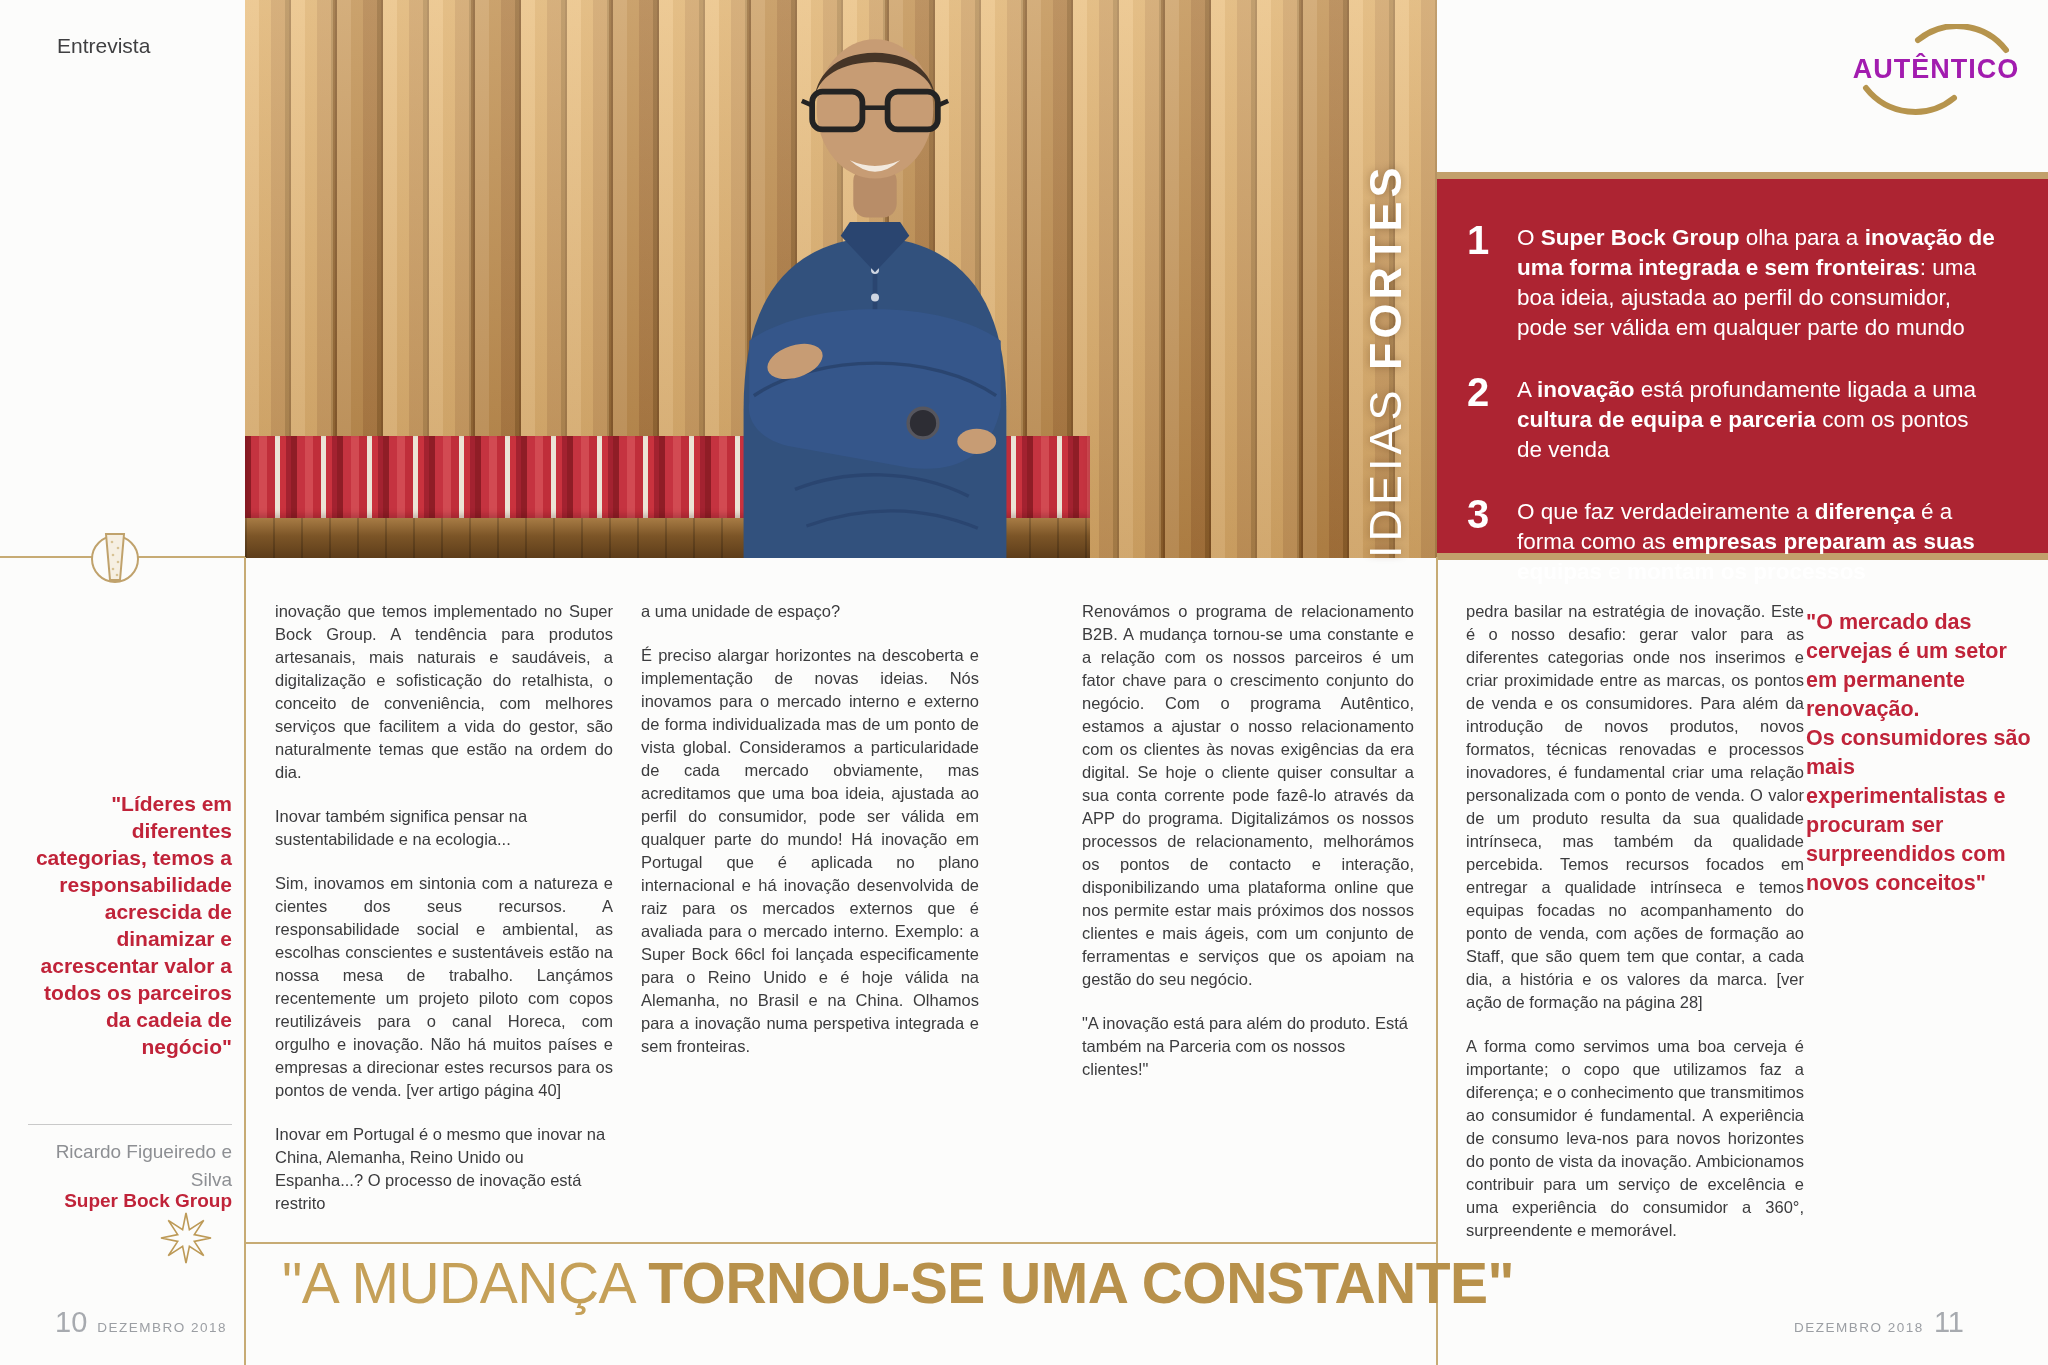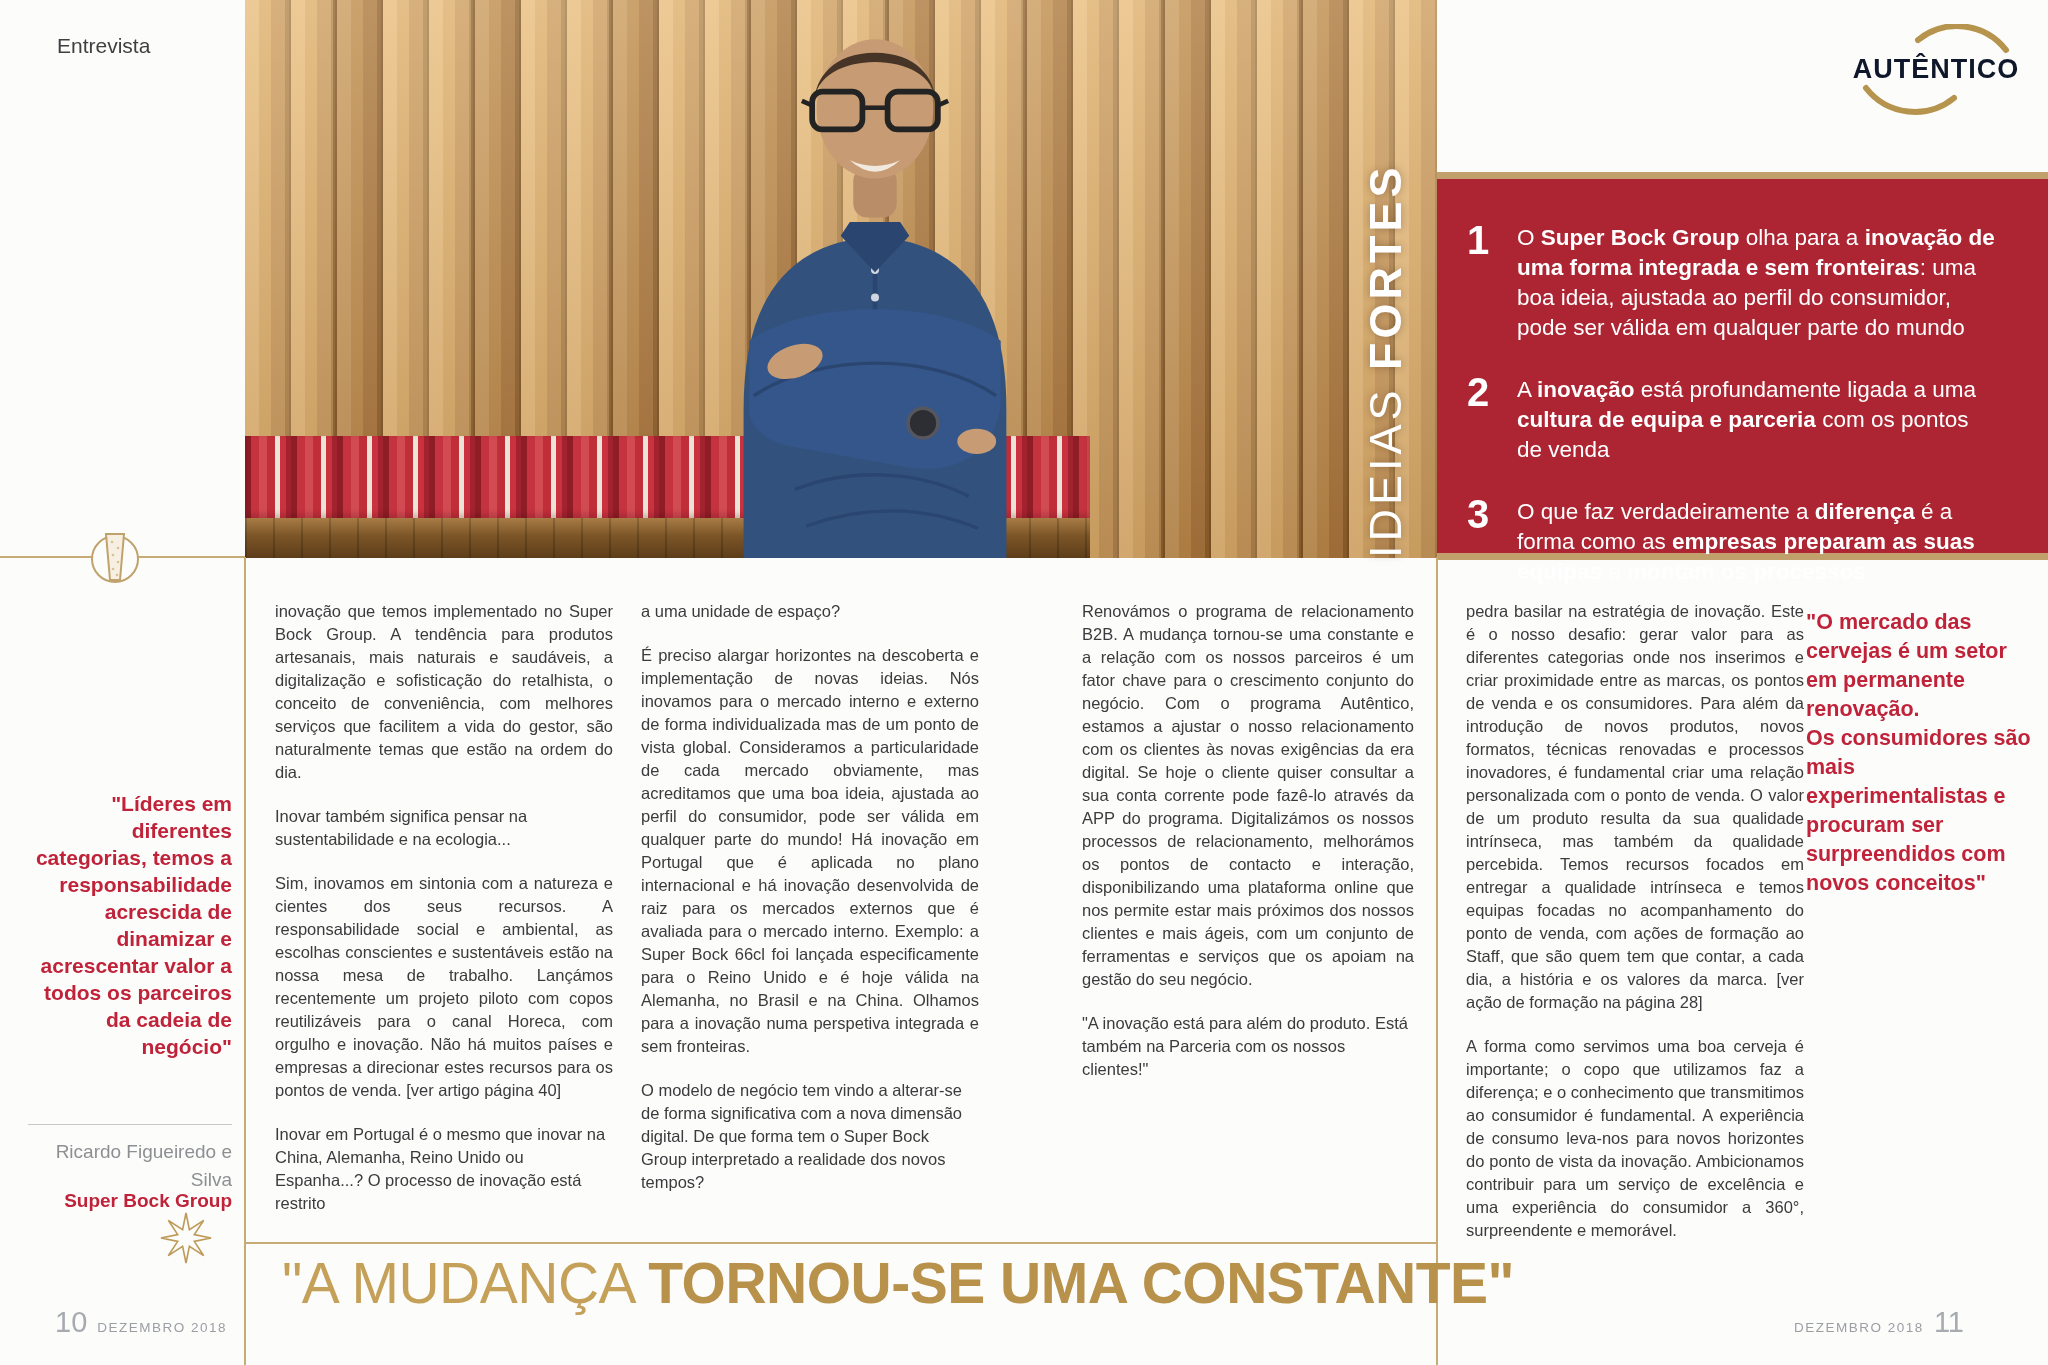--- a/index.html
+++ b/index.html
@@ -27,21 +27,21 @@
 
   .ideias-vert{left:1338px;top:146px;width:96px;height:412px;
     writing-mode:vertical-rl;transform:rotate(180deg);
     color:#fff;font-size:45px;letter-spacing:4px;line-height:96px;text-align:left;
     text-shadow:0 0 8px rgba(60,30,0,.35);}
   .ideias-vert .b{font-weight:700;}
 
   
   .logo{left:1848px;top:24px;width:176px;height:92px;}
   .logo .wordmark{position:absolute;left:0;top:30px;width:176px;text-align:center;
-    font-size:27px;font-weight:800;letter-spacing:1px;color:#0f172a;}
+    font-size:27px;font-weight:800;letter-spacing:1px;color:#a21caf;}
   .logo svg{position:absolute;left:0;top:0;}
 
   
   .redbox{left:1437px;top:172px;width:611px;height:388px;box-sizing:border-box;
     background:#ad2432;border-top:7px solid #c2a06b;border-bottom:7px solid #c2a06b;
     padding:44px 50px 0 30px;}
   .idea{display:flex;gap:16px;margin-bottom:32px;}
   .idea .num{flex:0 0 34px;font-size:40px;line-height:34px;font-weight:700;color:#fff;}
   .idea .itext{font-size:22.5px;line-height:30px;color:#fff;}
   .idea .itext .b{font-weight:700;}
@@ -172,21 +172,20 @@
 
   <div class="abs col col1">
       <p>inovação que temos implementado no Super Bock Group. A tendência para produtos artesanais, mais naturais e saudáveis, a digitalização e sofisticação do retalhista, o conceito de conveniência, com melhores serviços que facilitem a vida do gestor, são naturalmente temas que estão na ordem do dia.</p>
       <p class="b">Inovar também significa pensar na sustentabilidade e na ecologia...</p>
       <p>Sim, inovamos em sintonia com a natureza e cientes dos seus recursos. A responsabilidade social e ambiental, as escolhas conscientes e sustentáveis estão na nossa mesa de trabalho. Lançámos recentemente um projeto piloto com copos reutilizáveis para o canal Horeca, com orgulho e inovação. Não há muitos países e empresas a direcionar estes recursos para os pontos de venda. [ver artigo página 40]</p>
       <p class="b">Inovar em Portugal é o mesmo que inovar na China, Alemanha, Reino Unido ou Espanha...? O processo de inovação está restrito</p>
     </div>
   <div class="abs col col2">
       <p class="b">a uma unidade de espaço?</p>
       <p>É preciso alargar horizontes na descoberta e implementação de novas ideias. Nós inovamos para o mercado interno e externo de forma individualizada mas de um ponto de vista global. Consideramos a particularidade de cada mercado obviamente, mas acreditamos que uma boa ideia, ajustada ao perfil do consumidor, pode ser válida em qualquer parte do mundo! Há inovação em Portugal que é aplicada no plano internacional e há inovação desenvolvida de raiz para os mercados externos que é avaliada para o mercado interno. Exemplo: a Super Bock 66cl foi lançada especificamente para o Reino Unido e é hoje válida na Alemanha, no Brasil e na China. Olhamos para a inovação numa perspetiva integrada e sem fronteiras.</p>
-      <p class="b">O modelo de negócio tem vindo a alterar-se de forma significativa com a nova dimensão digital. De que forma tem o Super Bock Group interpretado a realidade dos novos tempos?</p>
     </div>
   <div class="abs col col3">
       <p>Renovámos o programa de relacionamento B2B. A mudança tornou-se uma constante e a relação com os nossos parceiros é um fator chave para o crescimento conjunto do negócio. Com o programa Autêntico, estamos a ajustar o nosso relacionamento com os clientes às novas exigências da era digital. Se hoje o cliente quiser consultar a sua conta corrente pode fazê-lo através da APP do programa. Digitalizámos os nossos processos de relacionamento, melhorámos os pontos de contacto e interação, disponibilizando uma plataforma online que nos permite estar mais próximos dos nossos clientes e mais ágeis, com um conjunto de ferramentas e serviços que os apoiam na gestão do seu negócio.</p>
       <p class="b">"A inovação está para além do produto. Está também na Parceria com os nossos clientes!"</p>
     </div>
   <div class="abs col col4">
       <p>pedra basilar na estratégia de inovação. Este é o nosso desafio: gerar valor para as diferentes categorias onde nos inserimos e criar proximidade entre as marcas, os pontos de venda e os consumidores. Para além da introdução de novos produtos, novos formatos, técnicas renovadas e processos inovadores, é fundamental criar uma relação personalizada com o ponto de venda. O valor de um produto resulta da sua qualidade intrínseca, mas também da qualidade percebida. Temos recursos focados em entregar a qualidade intrínseca e temos equipas focadas no acompanhamento do ponto de venda, com ações de formação ao Staff, que são quem tem que contar, a cada dia, a história e os valores da marca. [ver ação de formação na página 28]</p>
       <p>A forma como servimos uma boa cerveja é importante; o copo que utilizamos faz a diferença; e o conhecimento que transmitimos ao consumidor é fundamental. A experiência de consumo leva-nos para novos horizontes do ponto de vista da inovação. Ambicionamos contribuir para um serviço de excelência e uma experiência do consumidor a 360°, surpreendente e memorável.</p>
     </div>
 

